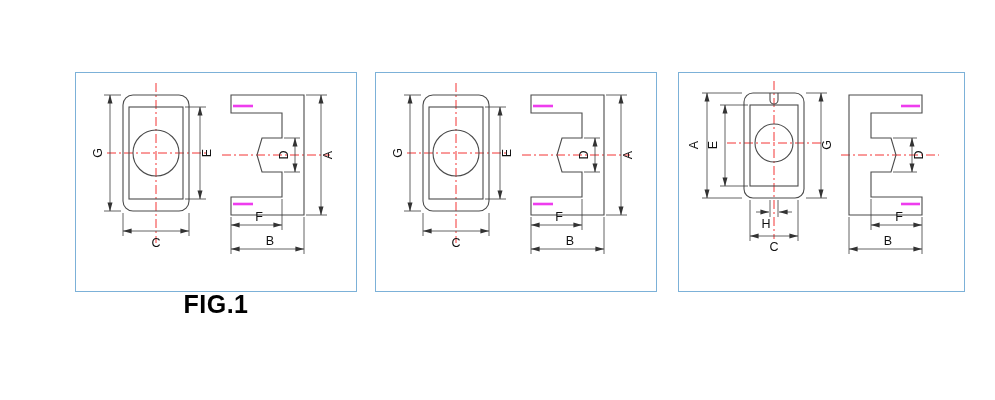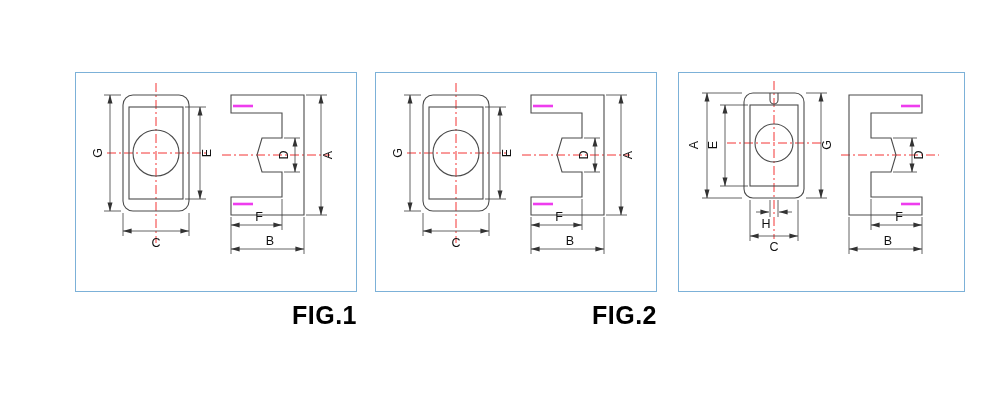--- a/index.html
+++ b/index.html
@@ -8,22 +8,22 @@
     background:#ffffff;font-family:"Liberation Sans",sans-serif;
   }
   .figure-block{position:absolute;}
   #fig-block-0{left:75px;top:72px;width:282px;}
   #fig-block-1{left:375px;top:72px;width:282px;}
   #fig-block-2{left:678px;top:72px;width:287px;}
   .panel{
     border:1px solid #7cb1d8;background:#ffffff;line-height:0;
   }
   .caption{
-    text-align:right;font-weight:bold;font-size:25px;color:#000;
-    margin-top:11px;letter-spacing:0.5px;line-height:1;
+    text-align:center;font-weight:bold;font-size:25px;color:#000;
+    letter-spacing:0.5px;line-height:1;
     font-family:"Liberation Sans",sans-serif;
   }
   svg{display:block;}
   .part{fill:none;stroke:#4b4b4b;stroke-width:1.1;}
   .ext,.dim{fill:none;stroke:#3c3c3c;stroke-width:0.8;}
   .cl{fill:none;stroke:#f21d1d;stroke-width:0.9;stroke-dasharray:9 3 2 3;}
   .gap{stroke:#ee3cee;stroke-width:2.6;}
   .lbl{font:12.5px "Liberation Sans",sans-serif;fill:#111;text-anchor:middle;}
 </style>
 </head>
@@ -151,21 +151,20 @@
           <text class="lbl" x="183" y="148">F</text>
         </g>
         <g>
           <line class="ext" x1="228" y1="144" x2="228" y2="181"></line>
           <line class="dim" x1="155" y1="176" x2="228" y2="176" marker-start="url(#arrs)" marker-end="url(#arr)"></line>
           <text class="lbl" x="194" y="172">B</text>
         </g>
       </g>
     </svg>
   </div>
-  <div class="caption">FIG.2</div>
 </section>
 
 <section class="figure-block" id="fig-block-2">
   <div class="panel">
     <svg viewBox="0 0 285 218" width="285" height="218">
       <g>
         <line class="cl" x1="95" y1="8" x2="95" y2="166"></line>
         <line class="cl" x1="48" y1="70" x2="145" y2="70"></line>
         <rect class="part" x="65" y="20" width="60" height="105" rx="9"></rect>
         <rect class="part" x="71" y="32" width="48" height="81"></rect>

